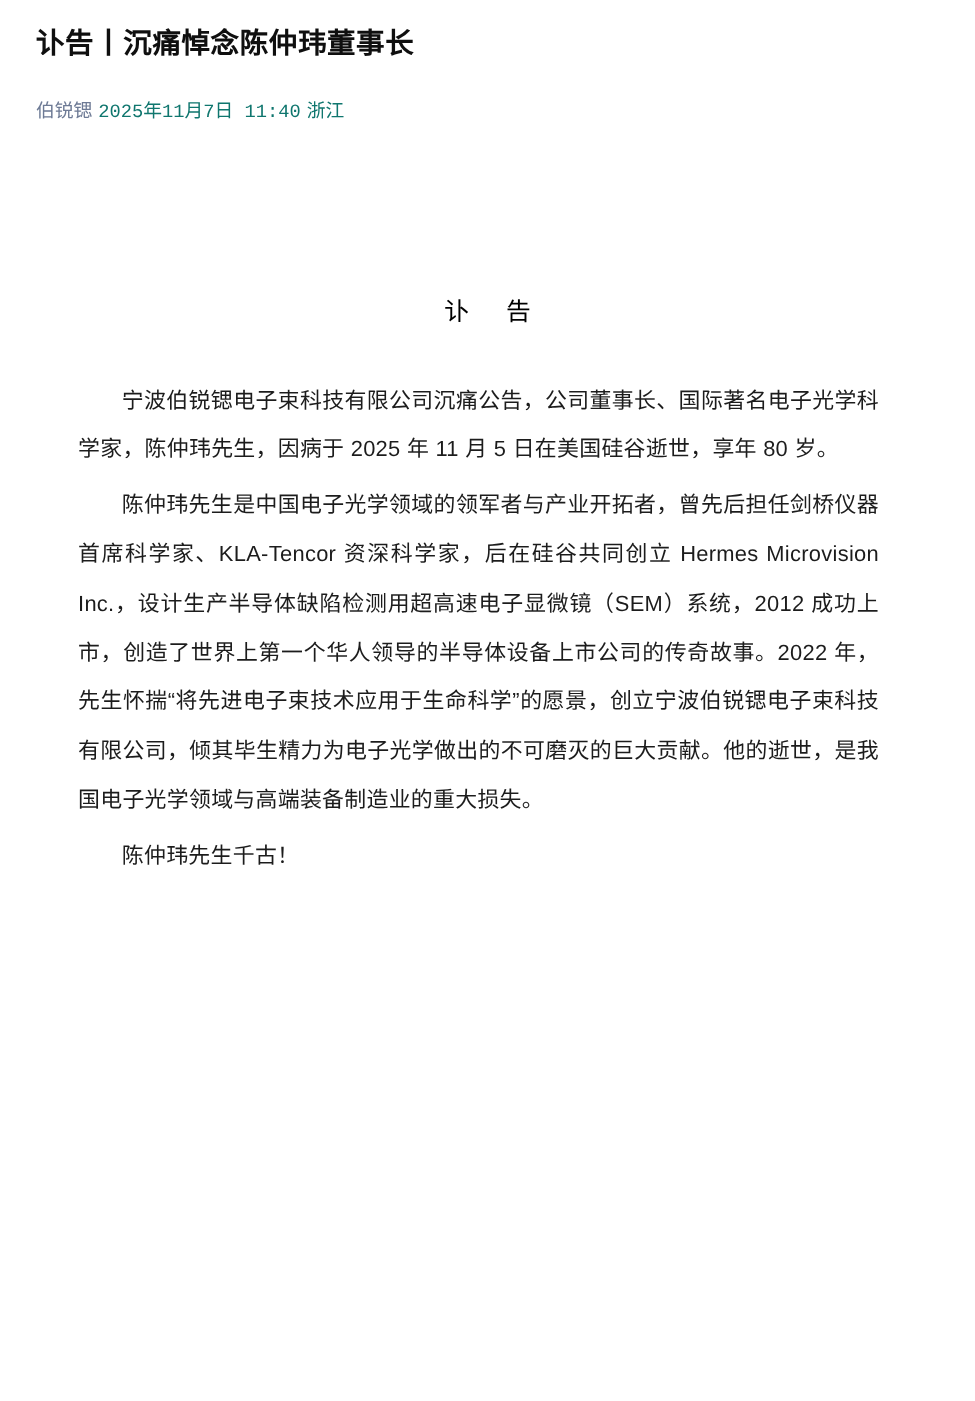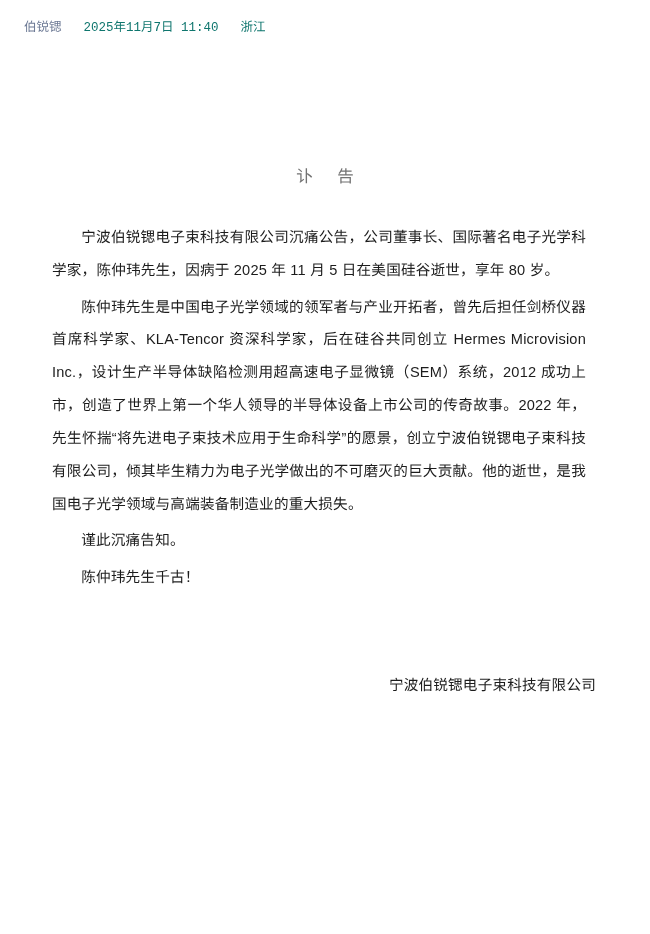--- a/index.html
+++ b/index.html
@@ -30,41 +30,41 @@
     font-size: 19px;
     font-weight: bold;
     color: #0f0f0f;
     letter-spacing: 0.4px;
     line-height: 1.5;
     margin: 0 0 18px 0;
   }
   .meta-row {
     display: flex;
     align-items: center;
-    gap: 22px;
+    gap: 4px;
     font-size: 12.5px;
     color: #9b9b9b;
     margin-bottom: 4px;
   }
   .meta-author {
     color: #6d7a95;
   }
   .meta-date, .meta-loc {
     color: #0f766e;
     font-family: Liberation Mono, monospace;
   }
   .body-wrap {
     padding: 108px 52px 0 52px;
   }
   .doc-heading {
     text-align: center;
     font-size: 16.5px;
-    color: #737373;
+    color: #000000;
     letter-spacing: 10px;
-    margin: 16px 0 34px 0;
+    margin: 0 0 34px 0;
     text-indent: 10px;
     font-weight: normal;
   }
   .para {
     font-size: 14.6px;
     line-height: 2.25;
     color: #1c1c1c;
     text-align: justify;
     text-justify: inter-ideograph;
     margin: 0 12px 4px 0;
@@ -85,35 +85,34 @@
   .spacer-bottom {
     height: 40px;
   }
 </style>
 </head>
 <body>
 
 <div class="page">
 
   <div class="article-header">
+    <h1 class="article-title">讣告丨沉痛悼念陈仲玮董事长</h1>
     <div class="meta-row">
       <span class="meta-author">伯锐锶</span>
       <span class="meta-date">2025年11月7日 11:40</span>
       <span class="meta-loc">浙江</span>
     </div>
   </div>
 
   <div class="body-wrap">
     <div class="doc-heading">讣 告</div>
 
     <p class="para">宁波伯锐锶电子束科技有限公司沉痛公告，公司董事长、国际著名电子光学科学家，陈仲玮先生，因病于 2025 年 11 月 5 日在美国硅谷逝世，享年 80 岁。</p>
     <p class="para">陈仲玮先生是中国电子光学领域的领军者与产业开拓者，曾先后担任剑桥仪器首席科学家、KLA-Tencor 资深科学家，后在硅谷共同创立 Hermes Microvision Inc.，设计生产半导体缺陷检测用超高速电子显微镜（SEM）系统，2012 成功上市，创造了世界上第一个华人领导的半导体设备上市公司的传奇故事。2022 年，先生怀揣“将先进电子束技术应用于生命科学”的愿景，创立宁波伯锐锶电子束科技有限公司，倾其毕生精力为电子光学做出的不可磨灭的巨大贡献。他的逝世，是我国电子光学领域与高端装备制造业的重大损失。</p>
-    <p class="para">谨此沉痛告知。</p>
     <p class="para">陈仲玮先生千古！</p>
 
     <div class="sign-block">
-      <div class="sign-line">宁波伯锐锶电子束科技有限公司</div>
     </div>
 
     <div class="spacer-bottom"></div>
   </div>
 
 </div>
 
 </body></html>

